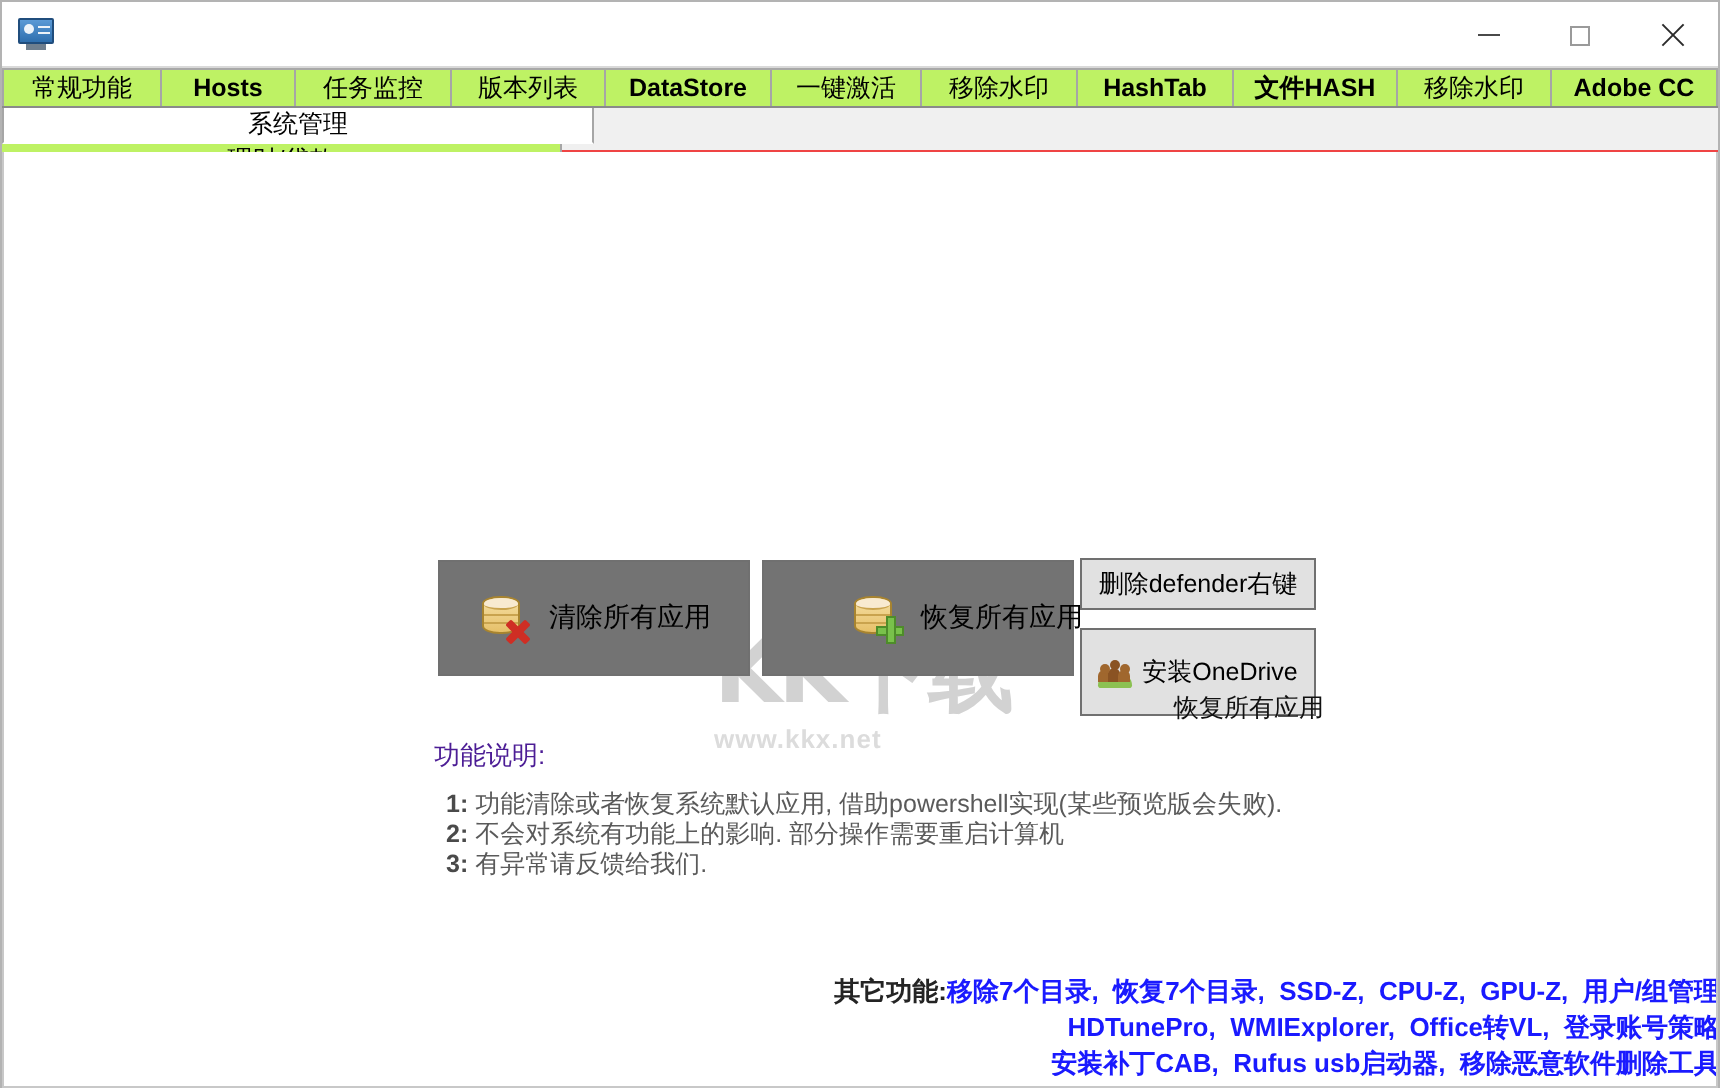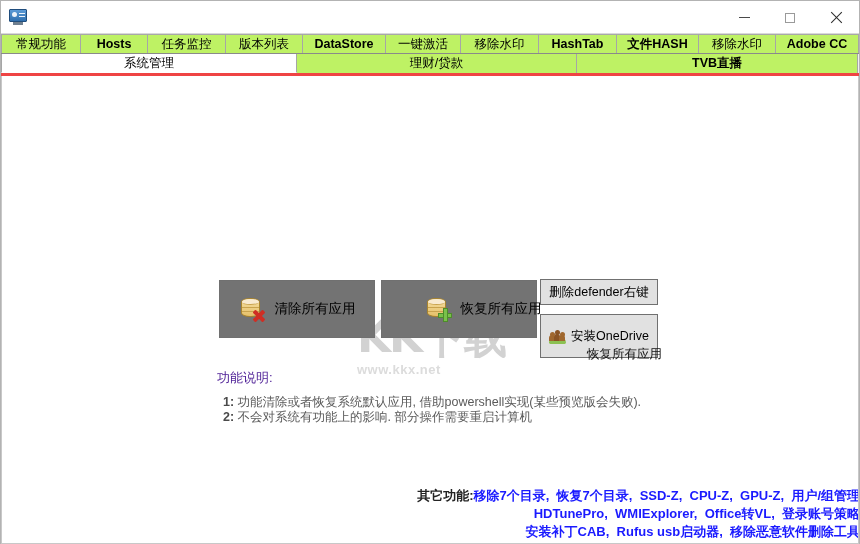--- a/index.html
+++ b/index.html
@@ -71,21 +71,21 @@
     background:#bef264;
     box-sizing:border-box;white-space:nowrap;
     cursor:default;
   }
   .tab.first{border-left:1px solid #a6a6a6;}
   .tab.bold{font-weight:bold;}
   .tab.active{
     background:#ffffff;border-bottom:1px solid #ffffff;
   }
 
-  .tabrow.row2{height:22px;border-bottom:3px solid #ef4444;}
+  .tabrow.row2{height:22px;border-bottom:1px solid #ef4444;flex-direction:column;}
   .tabrow.row2 .tab{font-size:12.5px;}
 
   
   .content{
     position:relative;height:468px;background:#ffffff;box-sizing:border-box;
     border-left:1px solid #c8c8c8;border-right:1px solid #c8c8c8;border-bottom:1px solid #c8c8c8;
     overflow:hidden;
   }
 
   
@@ -307,20 +307,21 @@
       </span>
       <span class="lbl">安装OneDrive</span>
     </div>
 
     <div class="logtext">恢复所有应用</div>
 
     <div class="desc-title">功能说明:</div>
     <div class="desc-list" id="desc-list">
         <div class="line"><span class="num">1:</span><span> 功能清除或者恢复系统默认应用, 借助powershell实现(某些预览版会失败).</span></div>
         <div class="line"><span class="num">2:</span><span> 不会对系统有功能上的影响. 部分操作需要重启计算机</span></div>
+        <div class="line"><span class="num">3:</span><span> 有异常请反馈给我们.</span></div>
       </div>
 
     <div class="links" id="links-block">
         <div class="lrow"><span class="lead">其它功能:</span><span class="lk">移除7个目录,</span><span>&nbsp;&nbsp;</span><span class="lk">恢复7个目录,</span><span>&nbsp;&nbsp;</span><span class="lk">SSD-Z,</span><span>&nbsp;&nbsp;</span><span class="lk">CPU-Z,</span><span>&nbsp;&nbsp;</span><span class="lk">GPU-Z,</span><span>&nbsp;&nbsp;</span><span class="lk">用户/组管理</span></div>
         <div class="lrow"><span class="lk">HDTunePro,</span><span>&nbsp;&nbsp;</span><span class="lk">WMIExplorer,</span><span>&nbsp;&nbsp;</span><span class="lk">Office转VL,</span><span>&nbsp;&nbsp;</span><span class="lk">登录账号策略</span></div>
         <div class="lrow"><span class="lk">安装补丁CAB,</span><span>&nbsp;&nbsp;</span><span class="lk">Rufus usb启动器,</span><span>&nbsp;&nbsp;</span><span class="lk">移除恶意软件删除工具</span></div>
       </div>
 
   </div>
 </div>

